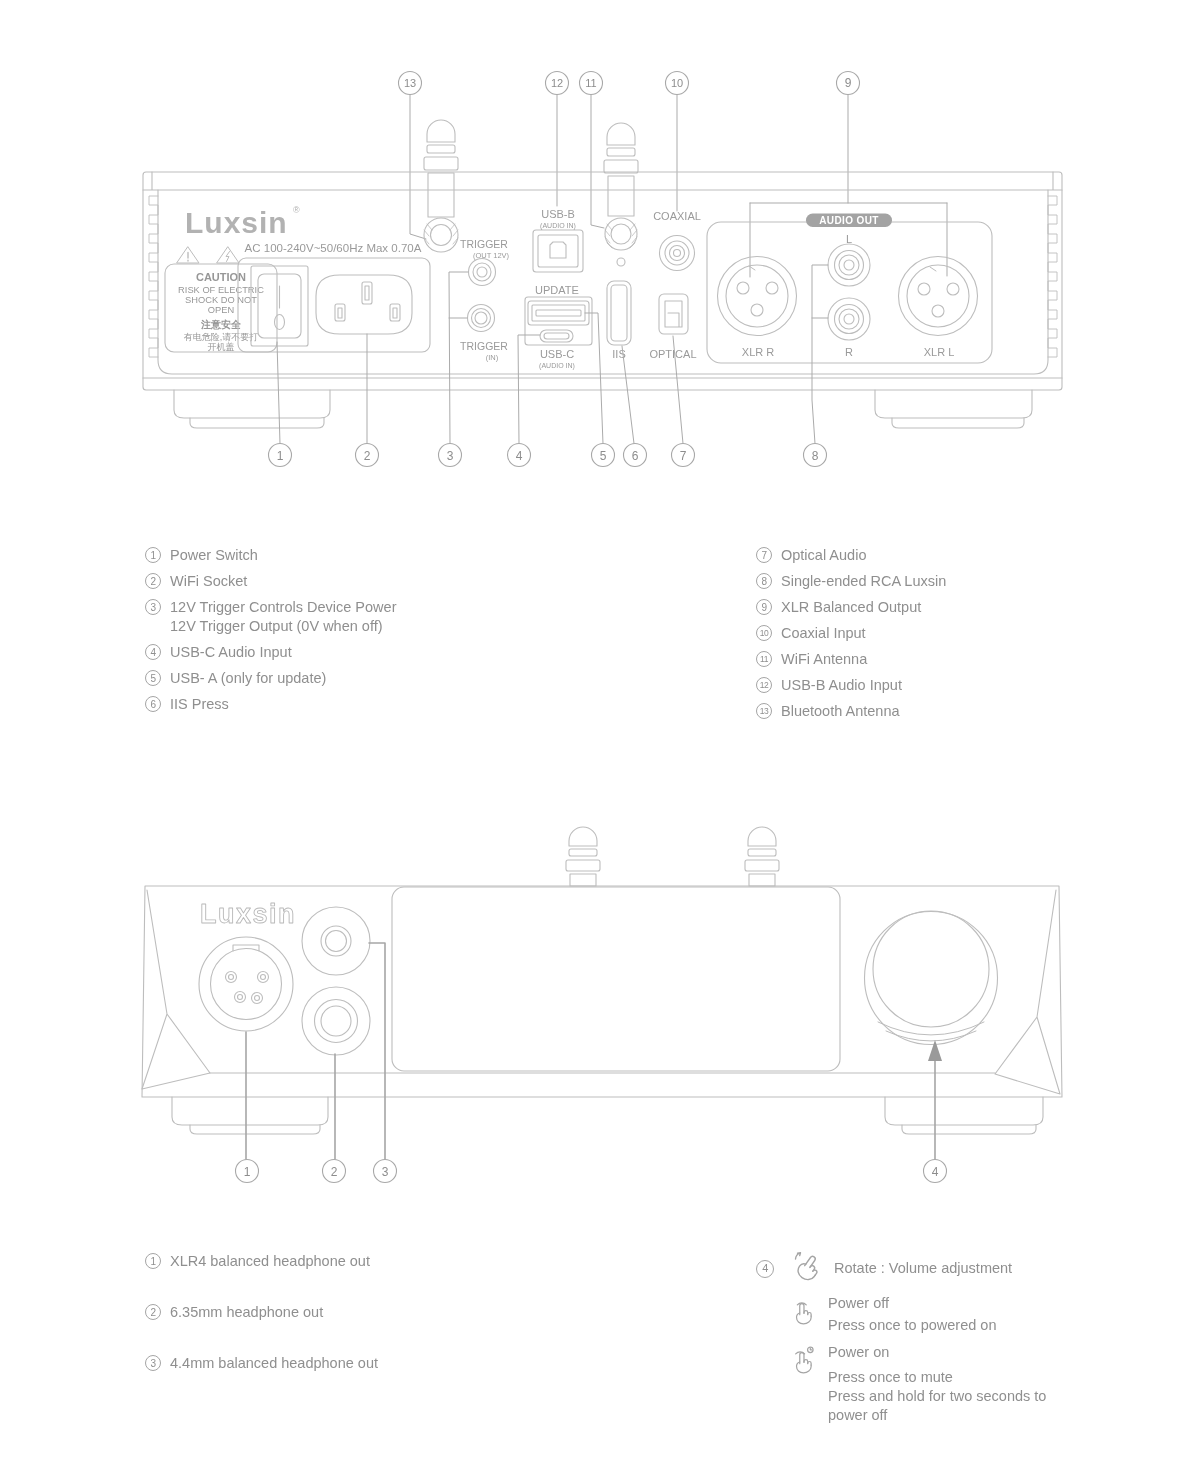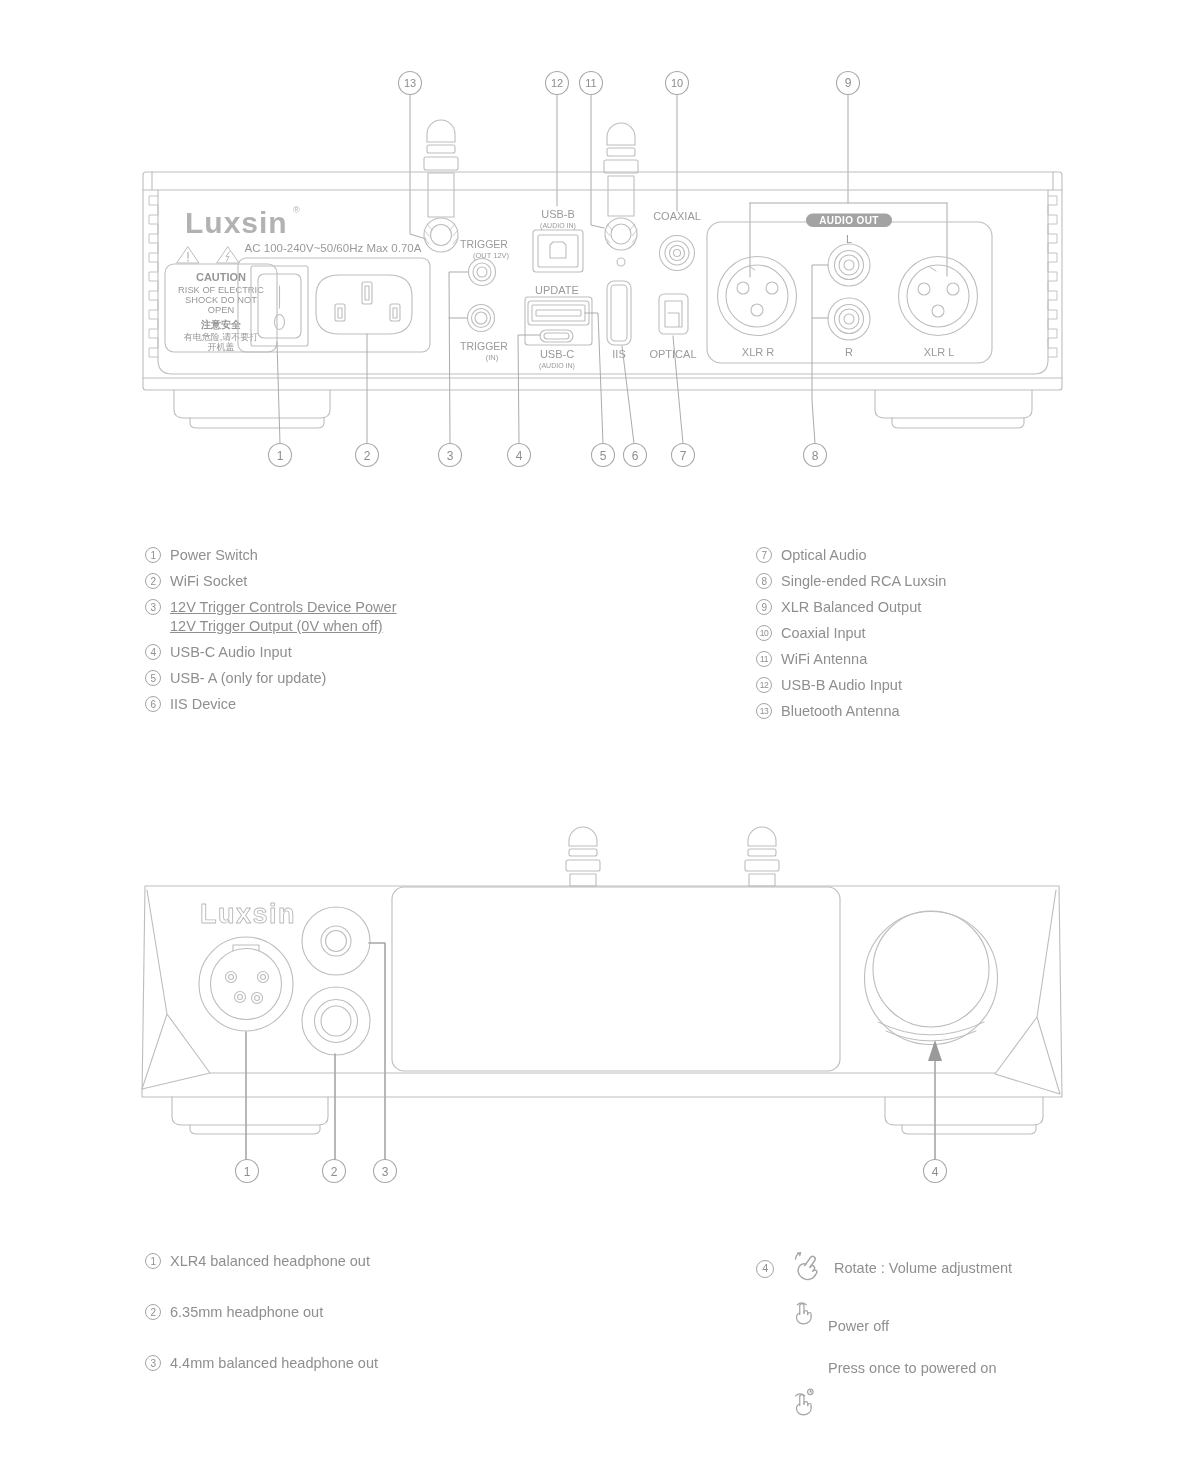--- a/index.html
+++ b/index.html
@@ -6,29 +6,29 @@
   body{width:1200px;height:1467px;position:relative;font-family:"Liberation Sans",sans-serif;overflow:hidden;}
   #diagram{position:absolute;left:0;top:0;}
   svg text{font-family:"Liberation Sans",sans-serif;}
   .legend{position:absolute;color:#8f8f8f;font-size:14.5px;line-height:19px;}
   .lrow{display:flex;align-items:flex-start;margin-bottom:7px;}
   .lrow.big{margin-bottom:32px;}
   .cnum{box-sizing:border-box;flex:0 0 16px;width:16px;height:16px;border:1px solid #a5a5a5;border-radius:50%;
         display:inline-flex;align-items:center;justify-content:center;font-size:10px;color:#8f8f8f;
         margin-right:9px;margin-top:1px;letter-spacing:-0.5px;}
   .cnum.two{font-size:8.5px;}
-  .ltext div{white-space:nowrap;text-decoration:underline;}
+  .ltext div{white-space:nowrap;}
   .gicon{flex:0 0 auto;}
   .rotrow{display:flex;align-items:center;margin-bottom:5px;}
   .rotrow .cnum{margin-top:0;width:18px;height:18px;flex-basis:18px;font-size:11px;}
   .rotrow .gicon{margin:0 10px 0 9px;}
   .gblock{display:flex;align-items:flex-start;margin-left:34px;margin-top:7px;}
   .gblock .gicon{margin-right:12px;margin-top:1px;}
   .gtitle{margin-bottom:3px;}
-  .gdesc div{white-space:nowrap;line-height:19px;margin-top:23px;}
+  .gdesc div{white-space:nowrap;line-height:19px;}
   .gb-title-gap{height:3px;}
 </style>
 </head>
 <body>
 
 <svg id="diagram" width="1200" height="1467" viewBox="0 0 1200 1467">
 
   <g stroke="#bdbdbd" stroke-width="1.1" fill="none" stroke-linecap="round" stroke-linejoin="round">
 
     <g stroke="#ababab" stroke-width="1">
@@ -377,21 +377,21 @@
   <div class="lrow">
     <span class="cnum">4</span>
     <span class="ltext">USB-C Audio Input</span>
   </div>
   <div class="lrow">
     <span class="cnum">5</span>
     <span class="ltext">USB- A (only for update)</span>
   </div>
   <div class="lrow">
     <span class="cnum">6</span>
-    <span class="ltext">IIS Device</span>
+    <span class="ltext">IIS Press</span>
   </div>
 </div>
 
 <div class="legend" style="left:756px;top:546px;">
   <div class="lrow">
     <span class="cnum">7</span>
     <span class="ltext">Optical Audio</span>
   </div>
   <div class="lrow">
     <span class="cnum">8</span>
@@ -472,14 +472,21 @@
       <svg width="26" height="36" viewBox="0 0 32 40" fill="none" stroke="#a5a5a5" stroke-width="1.5" stroke-linecap="round" stroke-linejoin="round">
         <path d="M7,10 a7.5,7.5 0 0 1 11,0"></path>
         <circle cx="25" cy="5" r="3.4"></circle>
         <path d="M25,3.2 V5 h1.8"></path>
         <path d="M12,22 V11 a2.6,2.6 0 0 1 5.2,0 v9"></path>
         <path d="M17.2,20.5 v-1 a2.3,2.3 0 0 1 4.6,0 v2"></path>
         <path d="M21.8,22 v-0.5 a2.1,2.1 0 0 1 4.2,0 v2.3"></path>
         <path d="M12,20 c-2.5,0.8 -4,2.7 -4,5.3 0,4.6 3.5,8 8.6,8 4.9,0 9.4,-3.2 9.4,-7.9 v-1.6"></path>
       </svg>
     </span>
+    <span class="gdesc">
+      <div class="gtitle">Power on</div>
+      <div class="gb-title-gap"></div>
+      <div>Press once to mute</div>
+      <div>Press and hold for two seconds to</div>
+      <div>power off</div>
+    </span>
   </div>
 </div>
 
 </body></html>

